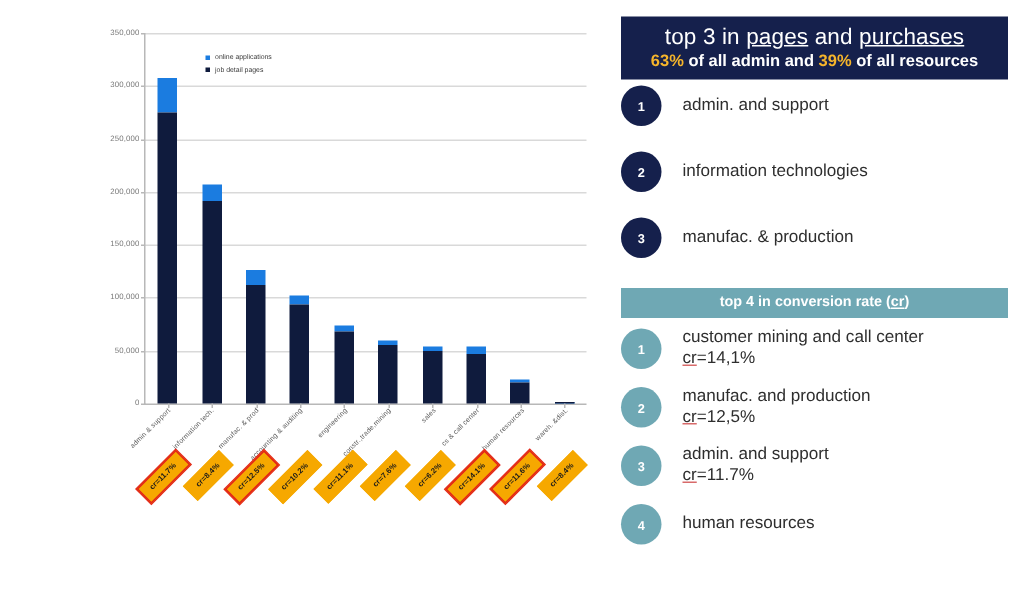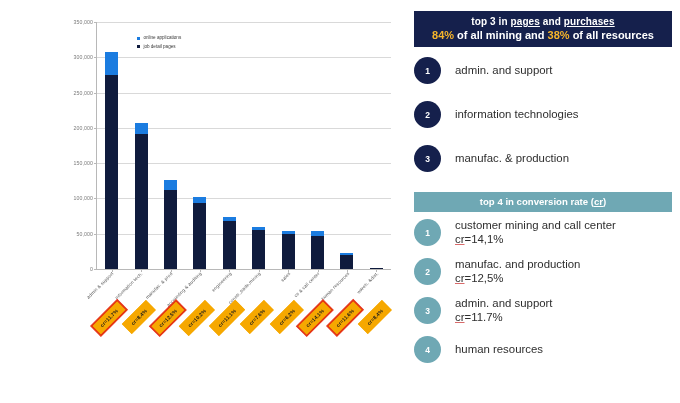--- a/index.html
+++ b/index.html
@@ -96,21 +96,21 @@
     background:#ffffff;
   }
   #header-pages{
     position:absolute;left:10px;top:11px;width:258px;
     background:#15204c;
     padding:5px 4px 6px;
     text-align:center;
     box-sizing:border-box;
   }
   #header-pages .line1{
-    color:#ffffff;font-size:10px;font-weight:bold;letter-spacing:.1px;
+    color:#ffffff;font-size:15px;font-weight:normal;letter-spacing:.1px;
   }
   #header-pages .line1 u{text-decoration:underline;}
   #header-pages .line2{
     color:#ffffff;font-size:11px;font-weight:bold;margin-top:2px;
   }
   .pct{color:#f6b52b;}
   .rank-list{position:absolute;left:10px;width:262px;}
   .rank-row{
     display:flex;align-items:center;
     margin-bottom:8px;
@@ -270,21 +270,21 @@
       <div class="cr-badge hl" style="left: 227.25px; background: rgb(246, 168, 0);">cr=14.1%</div>
       <div class="cr-badge hl" style="left: 256.75px; background: rgb(246, 168, 0);">cr=11.6%</div>
       <div class="cr-badge" style="left: 286.25px; background: rgb(246, 168, 0);">cr=8.4%</div>
     </div>
 </div>
 
 <div id="right-panel">
 
   <div id="header-pages">
     <div class="line1"><span>top 3 in </span><u>pages</u><span> and </span><u>purchases</u></div>
-    <div class="line2"><span class="pct">84%</span><span> of all mining and </span><span class="pct">38%</span><span> of all resources</span></div>
+    <div class="line2"><span class="pct">63%</span><span> of all admin and </span><span class="pct">39%</span><span> of all resources</span></div>
   </div>
 
   <div class="rank-list navy" id="pages-ranks" style="top:57px;">
       <div class="rank-row" style="margin-bottom: 17px;">
         <div class="rank-circle">1</div>
         <div class="rank-text"><span>admin. and support</span></div>
       </div>
       <div class="rank-row" style="margin-bottom: 17px;">
         <div class="rank-circle">2</div>
         <div class="rank-text"><span>information technologies</span></div>

